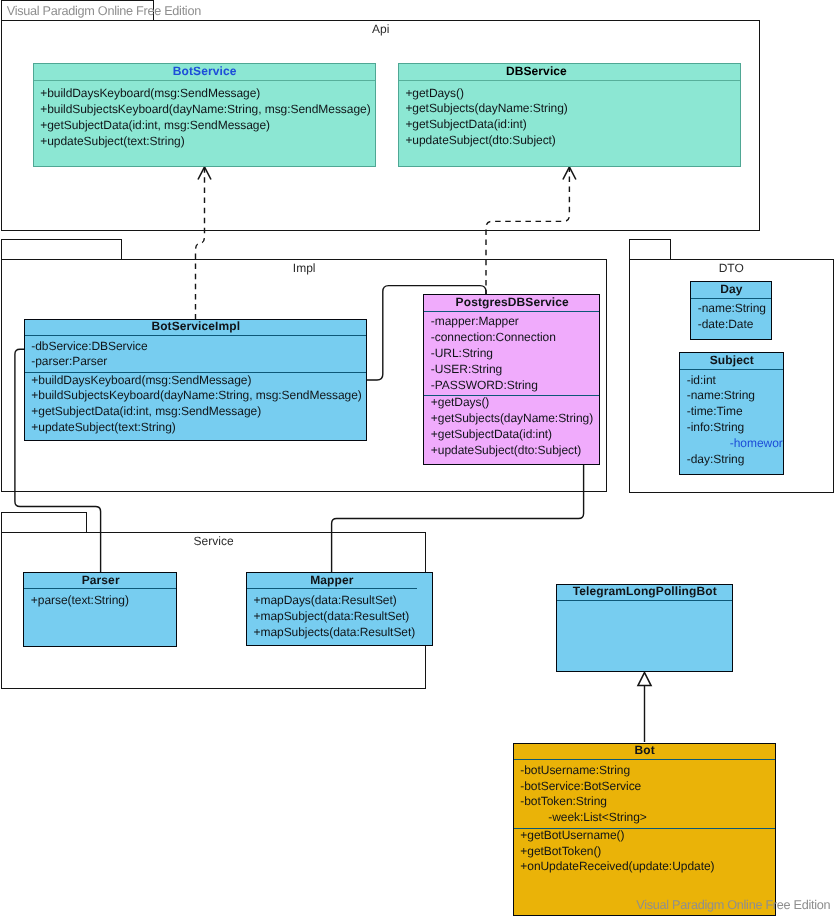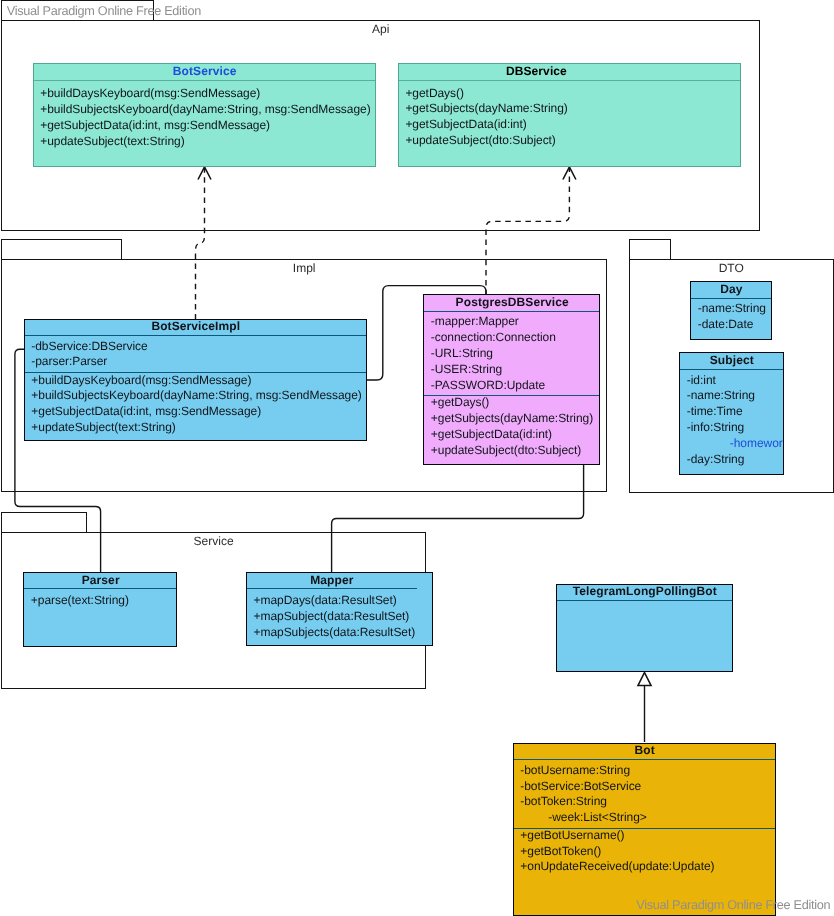--- a/index.html
+++ b/index.html
@@ -99,21 +99,21 @@
         </div>
       </div>
       <div class="cls" style="left: 397.3px; top: 293.8px; width: 177.1px; height: 171.3px; background: #f0abfc; border-color: rgb(4, 8, 15); margin-left: 26px;">
         <div class="cls-title" style="left: 0px; top: 0.8px; width: 175.7px; font-size: 12px; line-height: 13.4px; color: rgb(16, 20, 24);">PostgresDBService</div>
         <div class="cls-sep" style="left: 0px; top: 15.8px; width: 175.7px; border-top-color: rgb(13, 88, 120);"></div>
         <div class="cls-comp" style="left: 0px; top: 19.6px; width: 175.7px;">
           <div class="cls-row" style="font-size: 12px; line-height: 15.8px; color: rgb(16, 20, 24);">-mapper:Mapper</div>
           <div class="cls-row" style="font-size: 12px; line-height: 15.8px; color: rgb(16, 20, 24);">-connection:Connection</div>
           <div class="cls-row" style="font-size: 12px; line-height: 15.8px; color: rgb(16, 20, 24);">-URL:String</div>
           <div class="cls-row" style="font-size: 12px; line-height: 15.8px; color: rgb(16, 20, 24);">-USER:String</div>
-          <div class="cls-row" style="font-size: 12px; line-height: 15.8px; color: rgb(16, 20, 24);">-PASSWORD:Update</div>
+          <div class="cls-row" style="font-size: 12px; line-height: 15.8px; color: rgb(16, 20, 24);">-PASSWORD:String</div>
         </div>
         <div class="cls-sep" style="left: 0px; top: 100.1px; width: 175.7px; border-top-color: rgb(13, 88, 120);"></div>
         <div class="cls-comp" style="left: 0px; top: 100.6px; width: 175.7px;">
           <div class="cls-row" style="font-size: 12px; line-height: 15.8px; color: rgb(16, 20, 24);">+getDays()</div>
           <div class="cls-row" style="font-size: 12px; line-height: 15.8px; color: rgb(16, 20, 24);">+getSubjects(dayName:String)</div>
           <div class="cls-row" style="font-size: 12px; line-height: 15.8px; color: rgb(16, 20, 24);">+getSubjectData(id:int)</div>
           <div class="cls-row" style="font-size: 12px; line-height: 15.8px; color: rgb(16, 20, 24);">+updateSubject(dto:Subject)</div>
         </div>
       </div>
       <div class="cls" style="left: 690.3px; top: 281.3px; width: 81.4px; height: 58.4px; background: rgb(119, 205, 240); border-color: rgb(4, 8, 15);">

